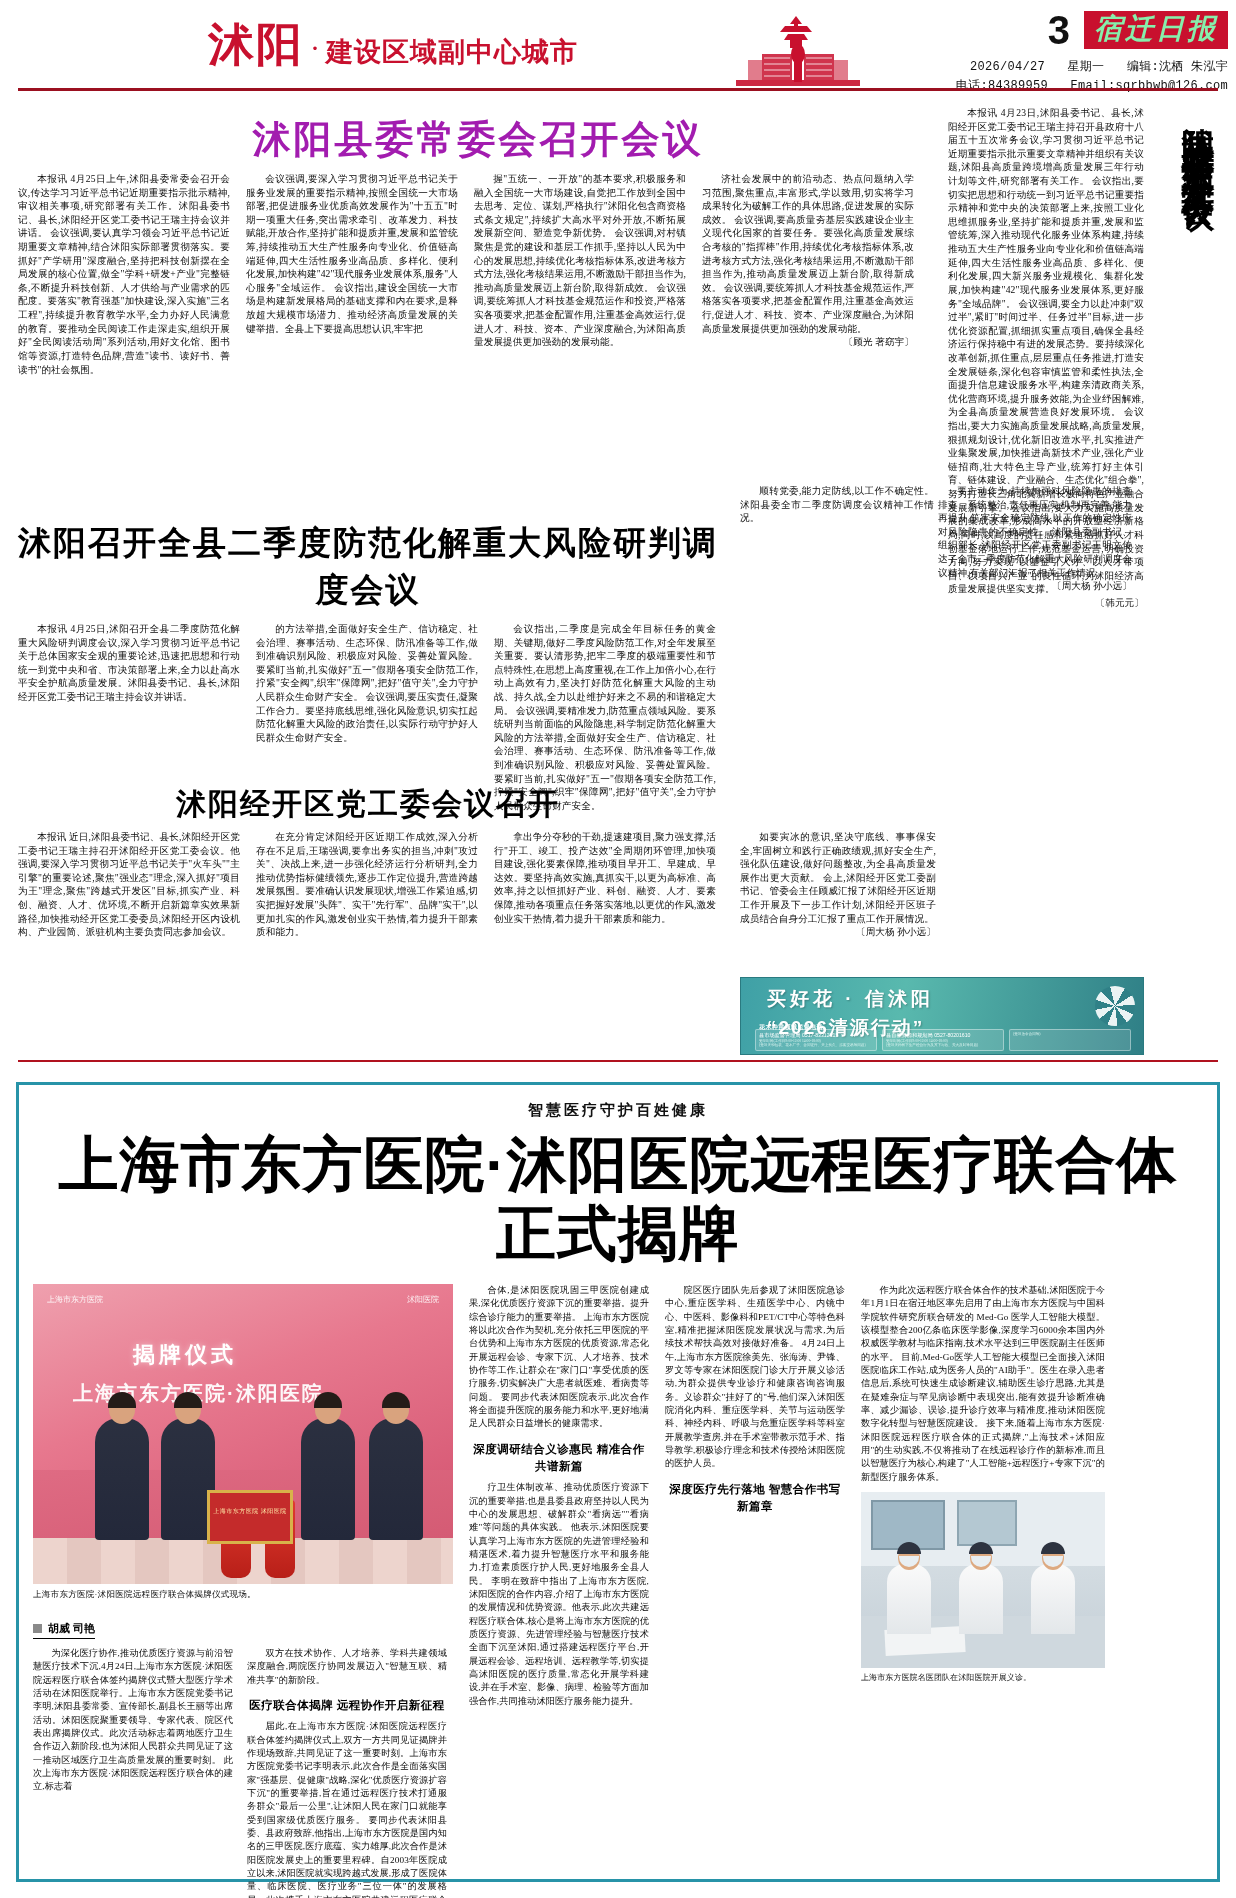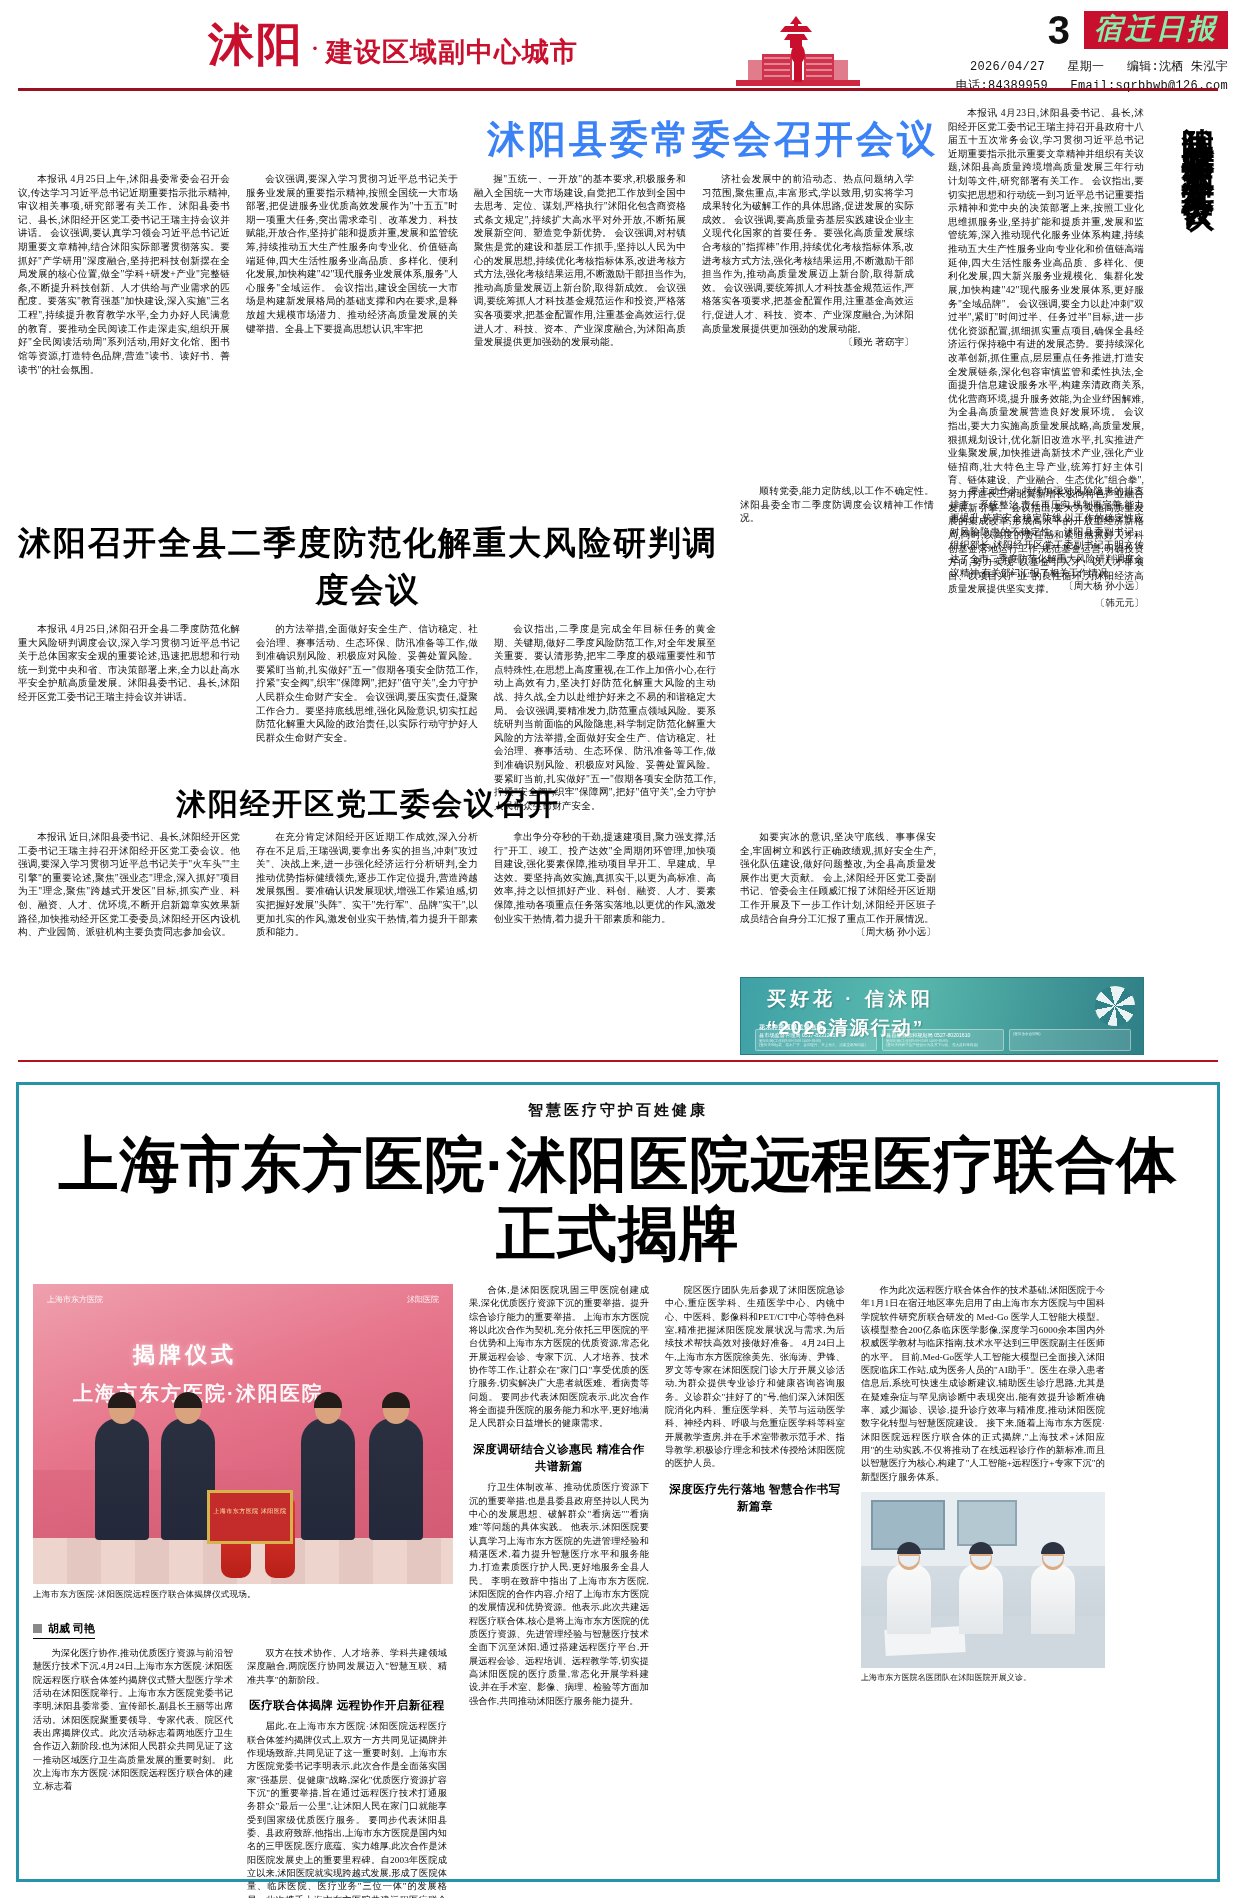--- a/index.html
+++ b/index.html
@@ -149,26 +149,26 @@
     line-height: 1.22;
     color: #000;
     text-align: left;
   }
 
   .headline-1 {
     position: absolute;
     left: 0;
     top: 22px;
     width: 920px;
-    text-align: right;
+    text-align: center;
     font-family: "Liberation Sans", sans-serif;
     font-size: 38px;
     font-weight: bold;
     letter-spacing: 3px;
-    color: #3b82f6;
+    color: #a21caf;
   }
   .headline-2 {
     position: absolute;
     left: 0;
     top: 428px;
     width: 700px;
     text-align: center;
     font-family: "Liberation Serif", serif;
     font-size: 33px;
     font-weight: bold;
@@ -227,21 +227,21 @@
     gap: 16px;
   }
   .cols-b .col { width: 222px; }
 
   .cols-r2 {
     position: absolute;
     left: 722px;
     top: 392px;
     width: 404px;
     display: flex;
-    gap: 16px;
+    gap: 4px;
   }
   .cols-r2 .col { width: 194px; }
 
   .cols-c {
     position: absolute;
     left: 0;
     top: 738px;
     width: 700px;
     display: flex;
     gap: 16px;

